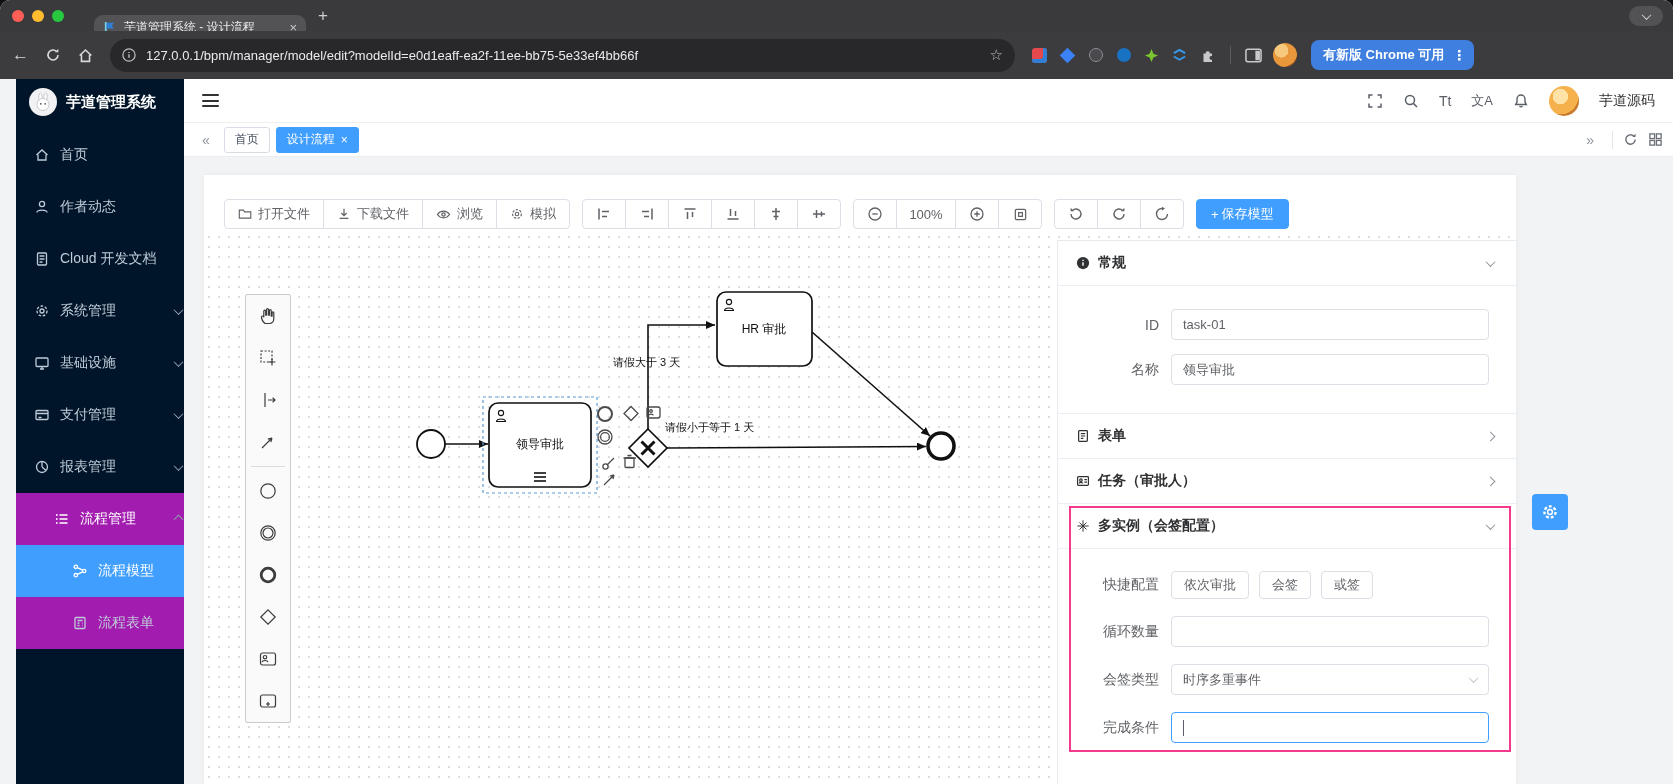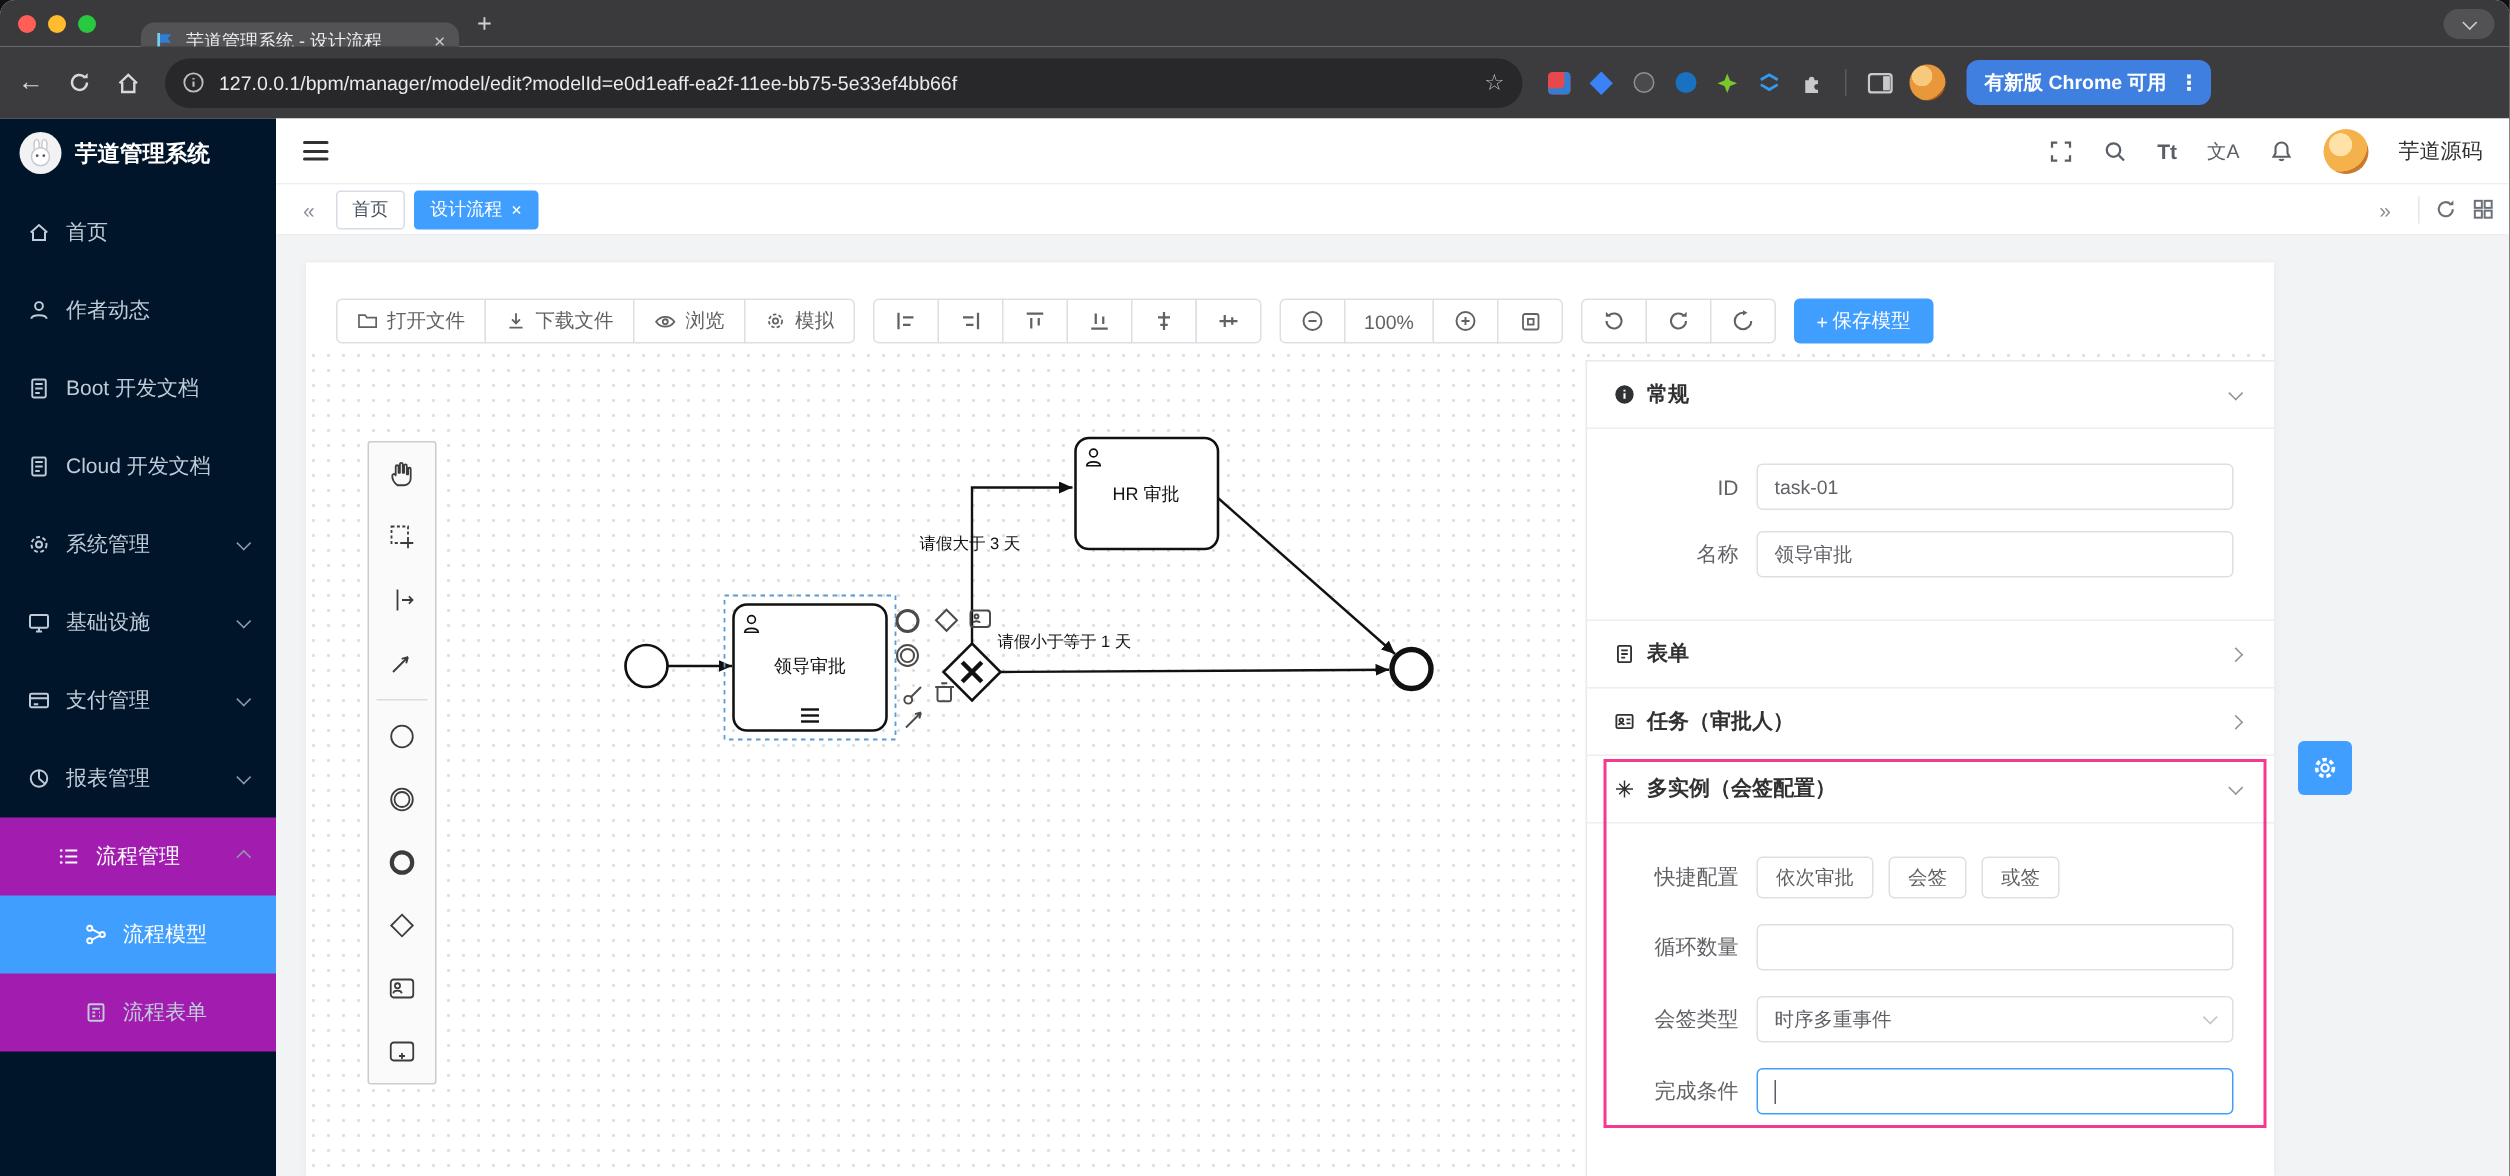--- a/index.html
+++ b/index.html
@@ -34,21 +34,21 @@
   .omnibox .star { color:#bdbdbf; font-size:15px; }
   .extrow { display:flex; align-items:center; gap:11px; margin-left:16px; }
   .exticon { width:17px; height:17px; display:grid; place-items:center; }
   .divv { width:1px; height:18px; background:#5a5a5d; margin:0 3px; }
   .profile-av { width:24px; height:24px; border-radius:50%; background:radial-gradient(circle at 35% 32%, #f7c97d 0 30%, #e8973a 31% 72%, #b05c22 73%); }
   .update-pill { margin-left:14px; height:30px; background:#3f7fe0; border-radius:8px; color:#fff; font-size:13px; font-weight:bold;
                  display:flex; align-items:center; gap:8px; padding:0 8px 0 12px; white-space:nowrap; }
   .kebab { color:#fff; font-size:14px; letter-spacing:0; }
 
   
-  .sidebar { position:absolute; top:79px; left:0; width:184px; bottom:0; background:#001529; color:#bfcbd9; overflow:hidden; }
+  .sidebar { position:absolute; top:79px; left:16px; width:184px; bottom:0; background:#001529; color:#bfcbd9; overflow:hidden; }
   .logo-row { height:46px; display:flex; align-items:center; gap:9px; padding:0 13px; color:#fff; font-weight:bold; font-size:15px; }
   .logo-av { width:28px; height:28px; border-radius:50%; background:#f2f2f4; display:grid; place-items:center; }
   .menu { padding-top:4px; }
   .mitem { height:52px; display:flex; align-items:center; gap:10px; padding:0 18px; font-size:14px; cursor:default; }
   .mitem .mi { width:16px; height:16px; flex:0 0 16px; }
   .mitem .mlabel { flex:1; white-space:nowrap; overflow:hidden; }
   .mitem .chev { color:#8f9bab; }
   .submenu { background:#a21caf; }
   .mitem.l2 { padding-left:38px; }
   .mitem.l3 { padding-left:56px; }
@@ -244,27 +244,20 @@
             <circle cx="8" cy="5" r="2.6"></circle>
             <path d="M2.8 13.5c.6-3.2 9.8-3.2 10.4 0"></path>
           </svg>
         <span class="mlabel">作者动态</span>
       </div>
       <div class="mitem">
         <svg class="mi" viewBox="0 0 16 16" fill="none" stroke="currentColor" stroke-width="1.3">
             <rect x="3.5" y="2" width="9" height="12" rx="1"></rect>
             <path d="M5.5 5h5M5.5 8h5M5.5 11h3"></path>
           </svg>
-        <span class="mlabel">Boot 开发文档</span>
-      </div>
-      <div class="mitem">
-        <svg class="mi" viewBox="0 0 16 16" fill="none" stroke="currentColor" stroke-width="1.3">
-            <rect x="3.5" y="2" width="9" height="12" rx="1"></rect>
-            <path d="M5.5 5h5M5.5 8h5M5.5 11h3"></path>
-          </svg>
         <span class="mlabel">Cloud 开发文档</span>
       </div>
       <div class="mitem">
         <svg class="mi" viewBox="0 0 16 16" fill="none" stroke="currentColor" stroke-width="1.3">
             <circle cx="8" cy="8" r="2"></circle>
             <circle cx="8" cy="8" r="5" stroke-dasharray="2.6 1.7"></circle>
           </svg>
         <span class="mlabel">系统管理</span>
         <span class="chev down"></span>
       </div>
@@ -334,21 +327,21 @@
         <svg width="16" height="16" viewBox="0 0 16 16" fill="none" stroke="currentColor" stroke-width="1.5">
             <path d="M2 5.5V2h3.5M10.5 2H14v3.5M14 10.5V14h-3.5M5.5 14H2v-3.5"></path>
           </svg>
       </span>
       <span class="hico">
         <svg width="16" height="16" viewBox="0 0 16 16" fill="none" stroke="currentColor" stroke-width="1.5">
             <circle cx="7" cy="7" r="4.5"></circle>
             <path d="M10.6 10.6 14 14"></path>
           </svg>
       </span>
-      <span class="hico" style="font-weight:bold">Tt</span>
+      <span class="hico" style="font-weight:normal">Tt</span>
       <span class="hico" style="font-size:13px">文A</span>
       <span class="hico">
         <svg width="16" height="16" viewBox="0 0 16 16" fill="none" stroke="currentColor" stroke-width="1.4">
             <path d="M8 2a4 4 0 0 1 4 4v3.2L13.3 11.5H2.7L4 9.2V6a4 4 0 0 1 4-4z"></path>
             <path d="M6.6 13a1.6 1.6 0 0 0 2.8 0"></path>
           </svg>
       </span>
       <span class="hava"></span>
       <span class="uname">芋道源码</span>
     </div>

